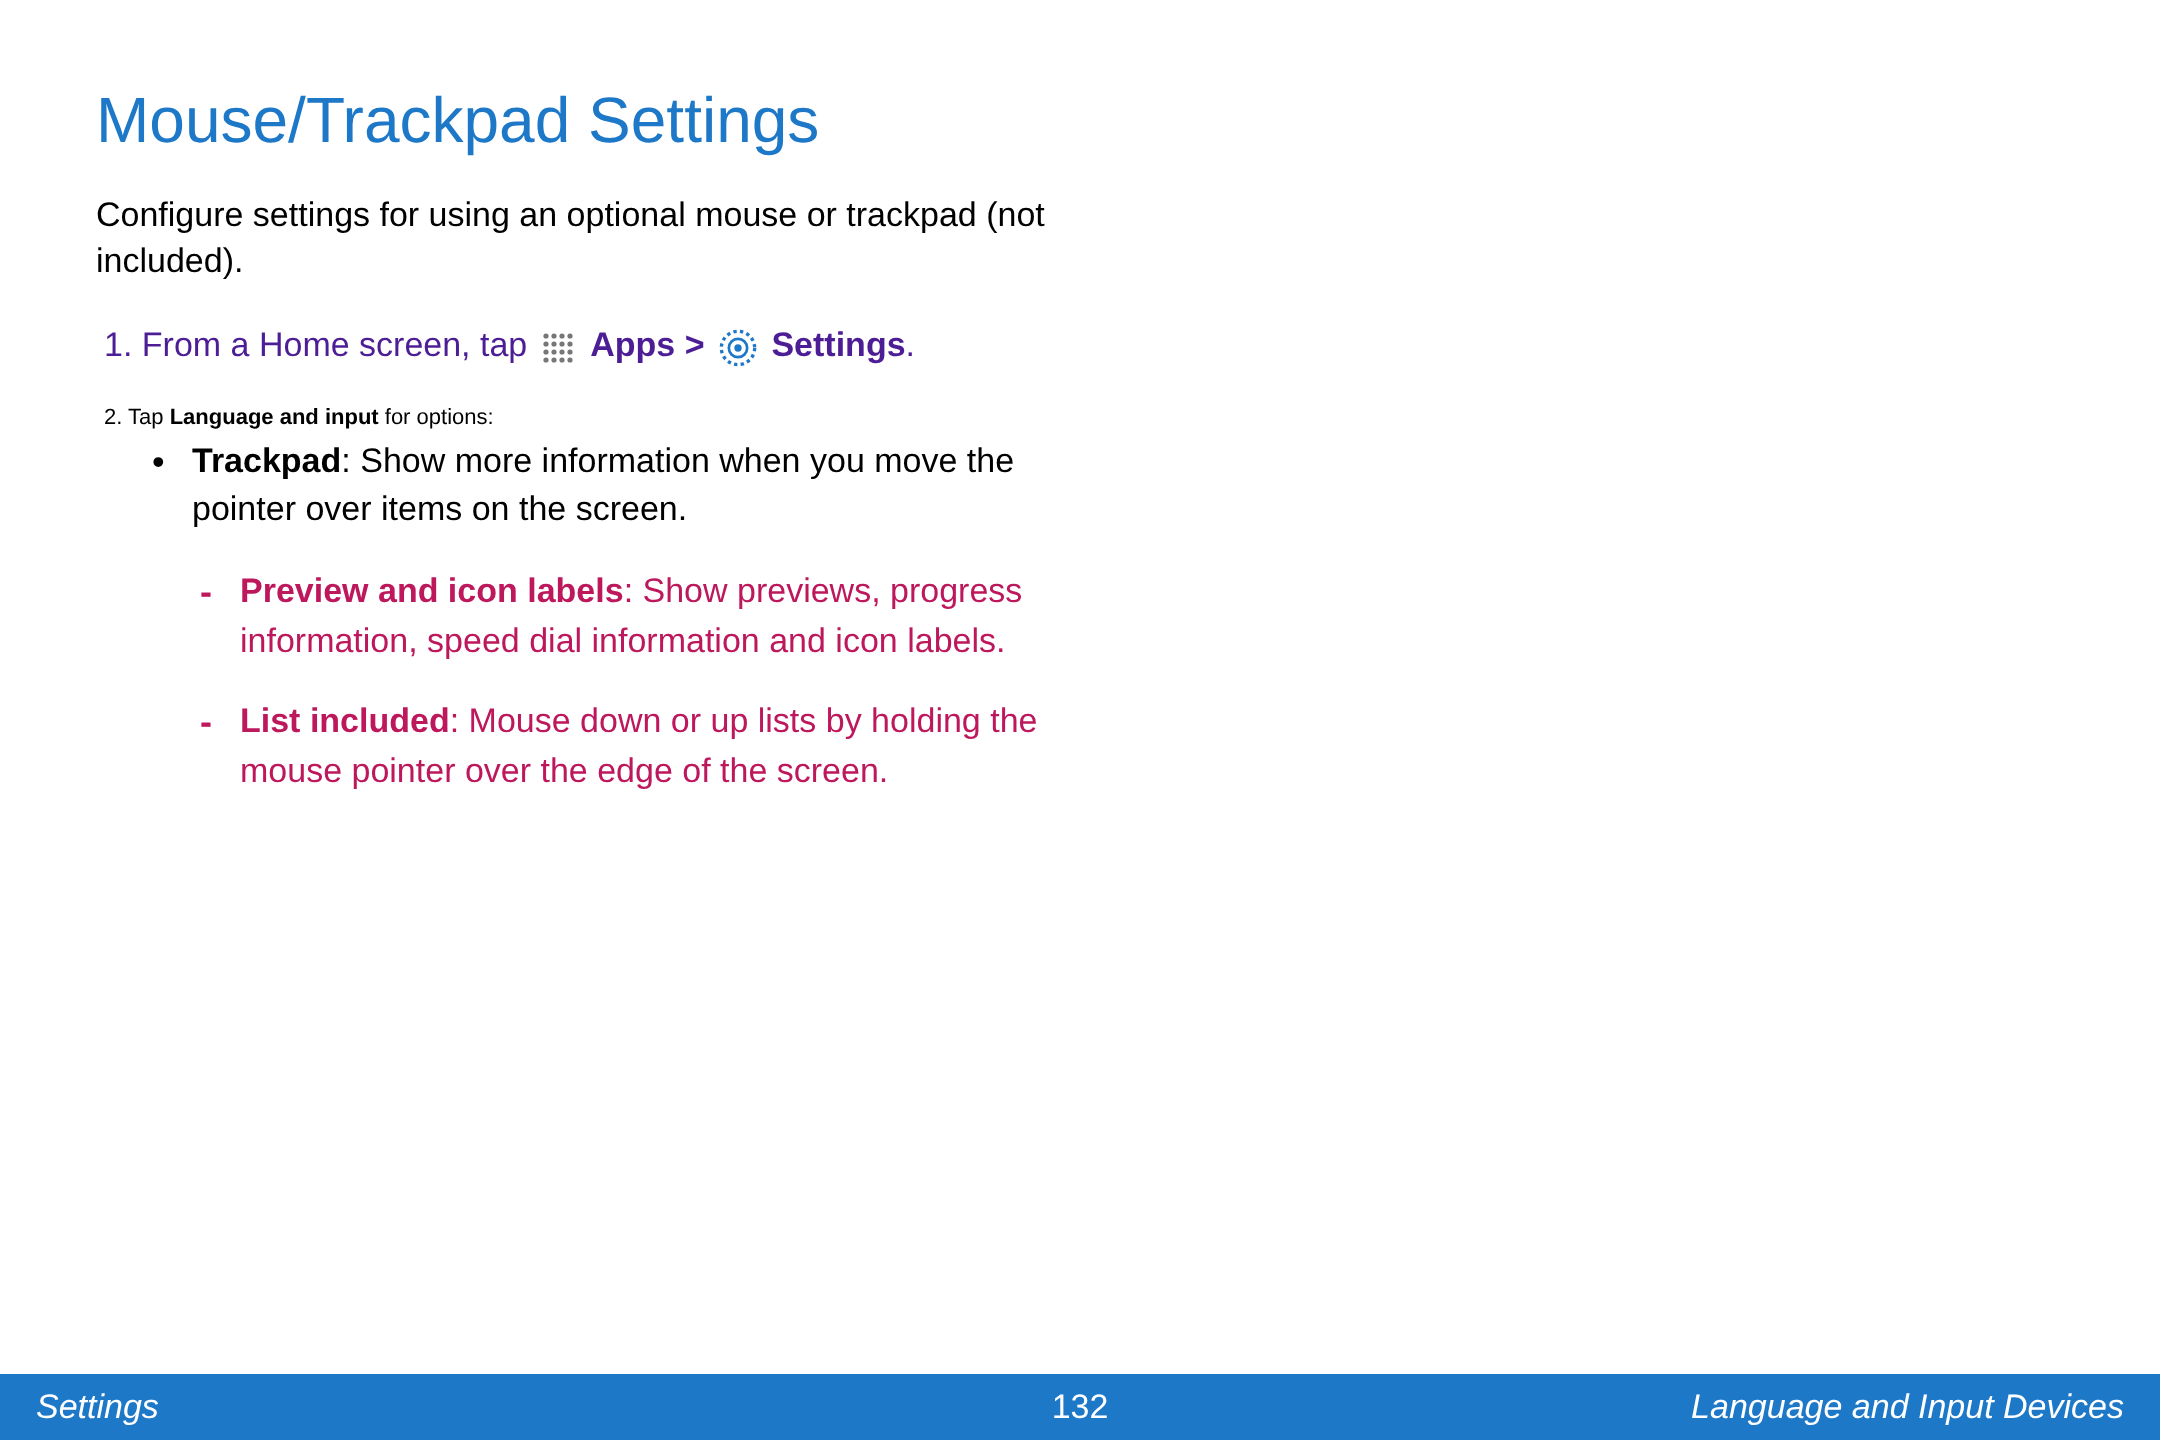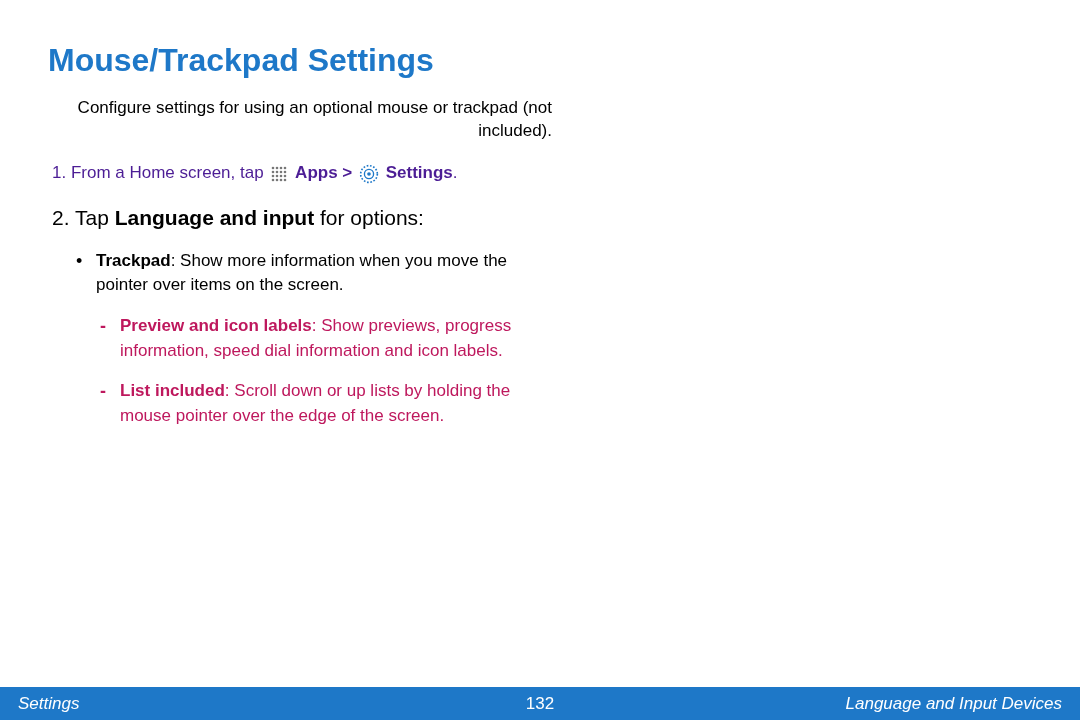--- a/index.html
+++ b/index.html
@@ -15,43 +15,41 @@
       position: relative;
       overflow: hidden;
     }
     .content {
       padding: 42px 48px 0 48px;
       width: 600px;
     }
     .page-title {
       color: #1e78c8;
       font-size: 32px;
-      font-weight: 700;
+      font-weight: 400;
       margin-bottom: 18px;
     }
     .intro {
       font-size: 17px;
       color: #000;
       line-height: 1.35;
       margin-bottom: 16px;
-      text-align: right;
     }
     .step-line {
       font-size: 17px;
       color: #4c1d95;
       line-height: 1.6;
       margin-bottom: 14px;
       padding-left: 24px;
       text-indent: -20px;
     }
     .step-line2 {
-      font-size: 21px;
+      font-size: 11px;
       color: #000;
       line-height: 1.6;
-      margin-bottom: 14px;
       padding-left: 24px;
       text-indent: -20px;
     }
     .bold {
       font-weight: bold;
     }
     .apps-icon-wrap, .settings-icon-wrap {
       display: inline-block;
       vertical-align: middle;
       text-indent: 0;
@@ -177,21 +175,21 @@
   </p>
 
   <ul class="bullet-list">
     <li>
       <span class="bold">Trackpad</span><span>: Show more information when you move the pointer over items on the screen.</span>
       <ul class="sub-list">
         <li>
           <span class="bold">Preview and icon labels</span><span>: Show previews, progress information, speed dial information and icon labels.</span>
         </li>
         <li>
-          <span class="bold">List included</span><span>: Scroll down or up lists by holding the mouse pointer over the edge of the screen.</span>
+          <span class="bold">List included</span><span>: Mouse down or up lists by holding the mouse pointer over the edge of the screen.</span>
         </li>
       </ul>
     </li>
   </ul>
 </div>
 
 <div class="footer">
   <span>Settings</span>
   <span class="page-num">132</span>
   <span>Language and Input Devices</span>

